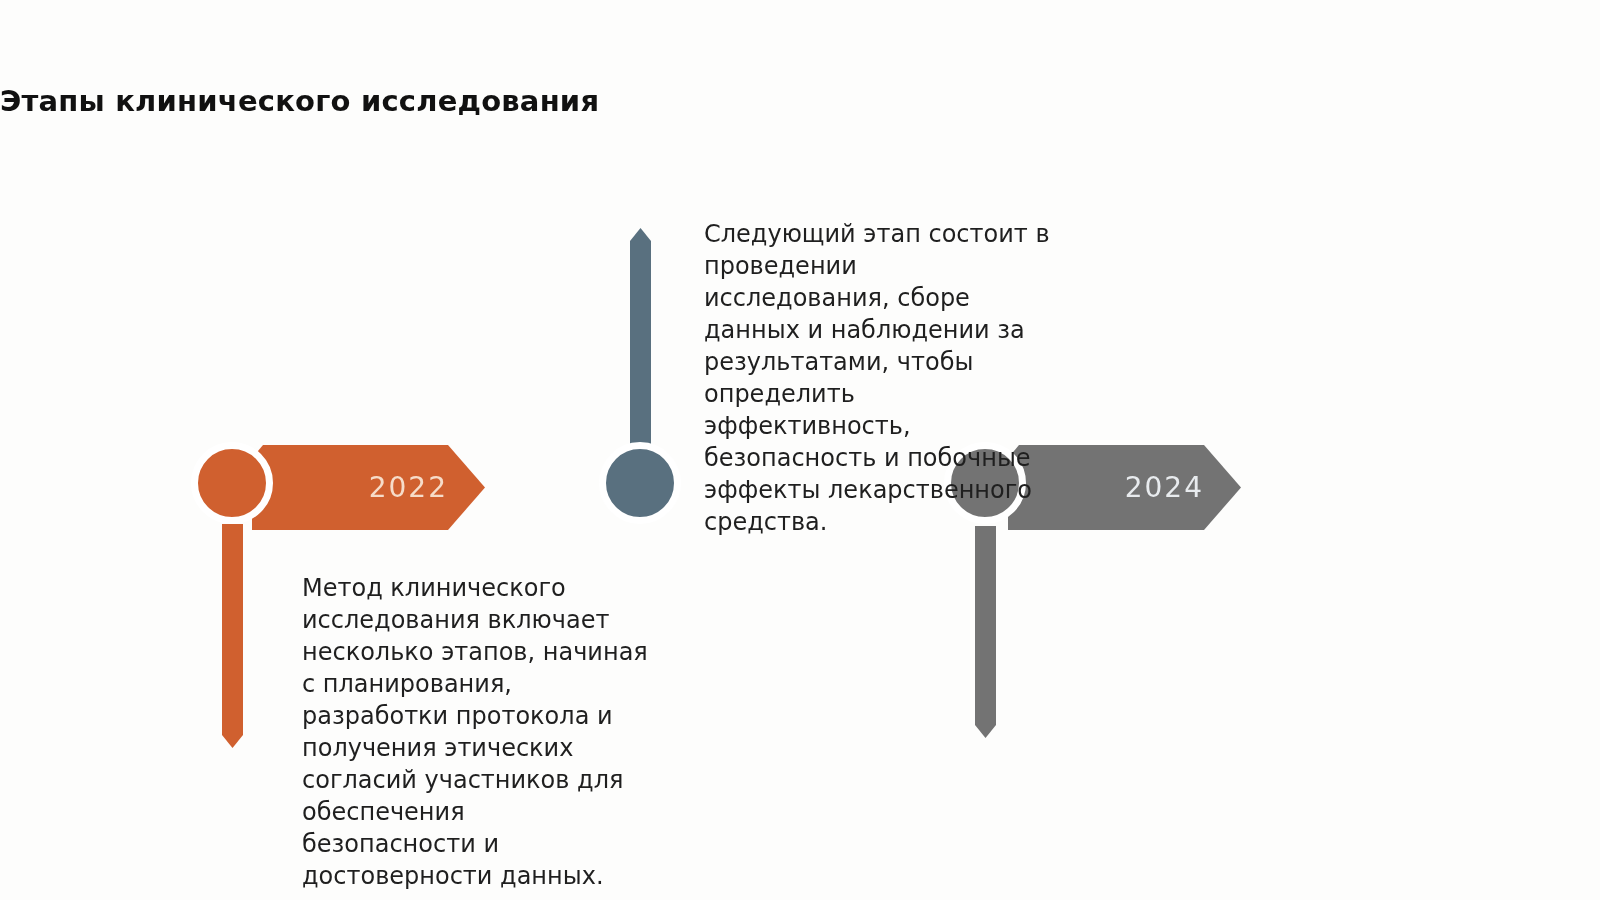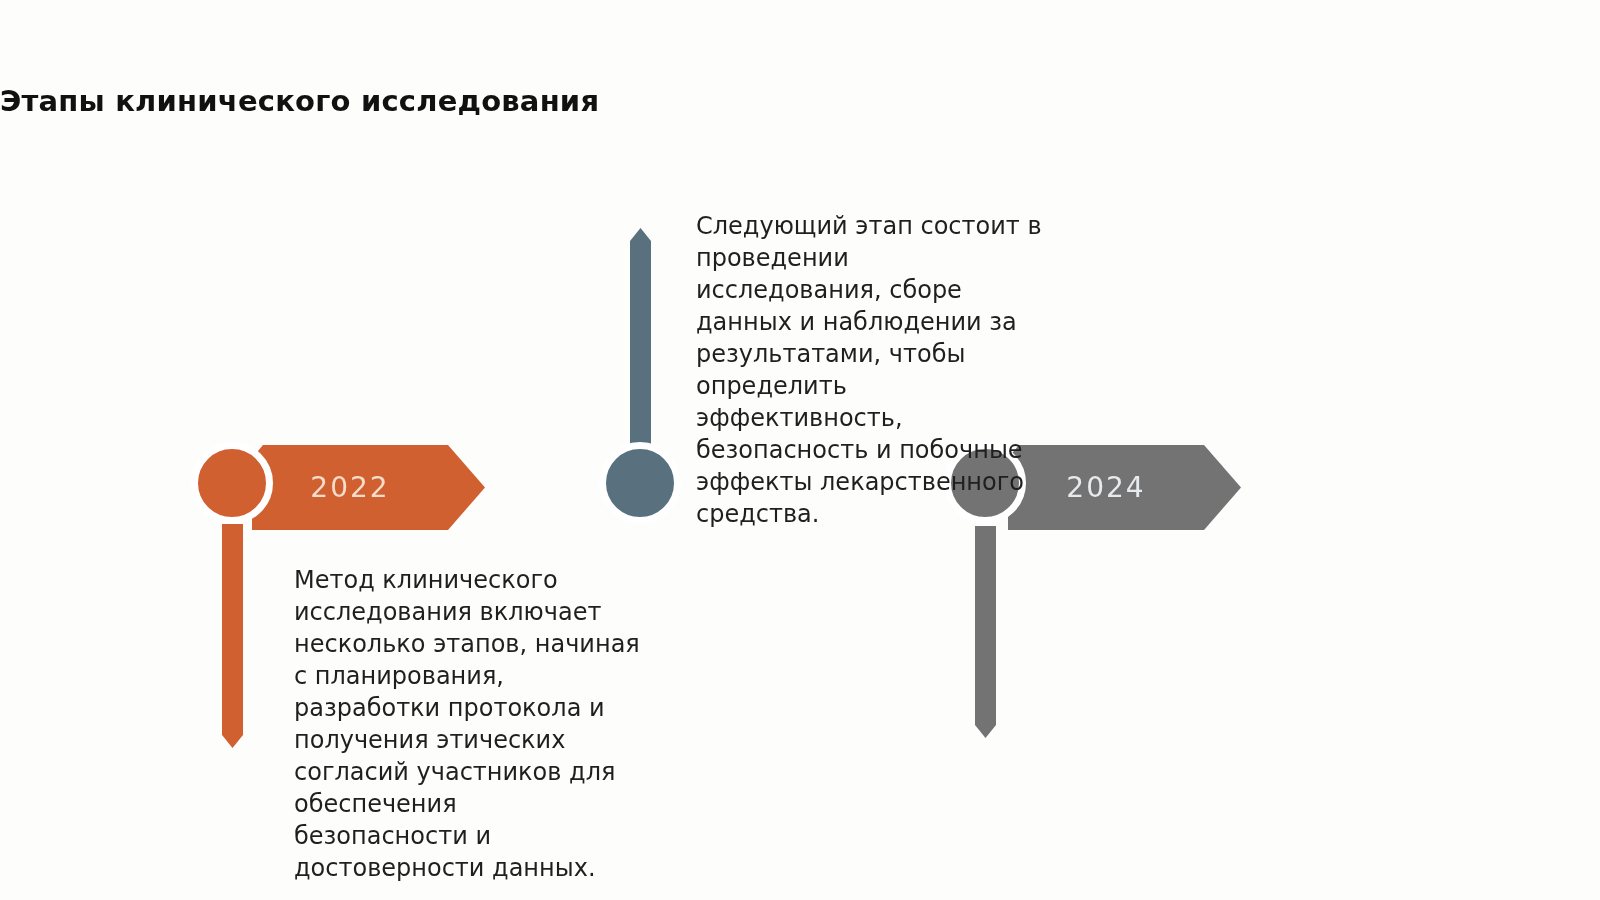--- a/index.html
+++ b/index.html
@@ -19,39 +19,39 @@
   }
 
   
   .arrow {
     position: absolute; top: 445px; width: 233px; height: 85px;
     z-index: 2;
     clip-path: polygon(11px 0, calc(100% - 37px) 0, 100% 50%, calc(100% - 37px) 100%, 0 100%, 0 13px);
   }
   .year {
     display: block; width: calc(100% - 37px); height: 103px;
-    line-height: 85px; text-align: center;
+    line-height: 85px; text-align: right;
     font-size: 28px; letter-spacing: 2px;
   }
 
   
   .marker {
     position: absolute; top: 442px; width: 68px; height: 68px;
     border: 7px solid #ffffff; border-radius: 50%;
     z-index: 3;
   }
 
   
   .tail { position: absolute; width: 21px; z-index: 1; }
   .tail-down { clip-path: polygon(0 0, 100% 0, 100% calc(100% - 13px), 50% 100%, 0 calc(100% - 13px)); }
   .tail-up   { clip-path: polygon(50% 0, 100% 13px, 100% 100%, 0 100%, 0 13px); }
 
   
   .desc {
-    position: absolute; margin: 4px; width: 420px;
+    position: absolute; margin: 12px; width: 420px;
     font-size: 24px; line-height: 32px; color: #1f1f1f;
     white-space: pre-line; z-index: 4;
   }
 
   
   .s1-bg { background: #d0602f; }
   .s1-arrow  { left: 252px; }
   .s1-marker { left: 191px; }
   .s1-tail   { left: 222px; top: 524px; height: 224px; }
   .s1-year   { color: #f6dcc9; }

